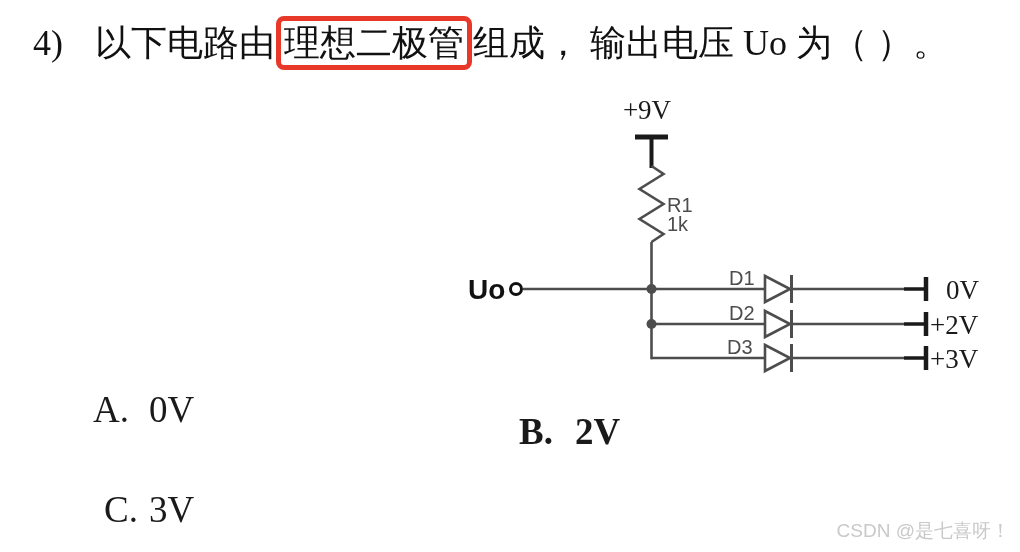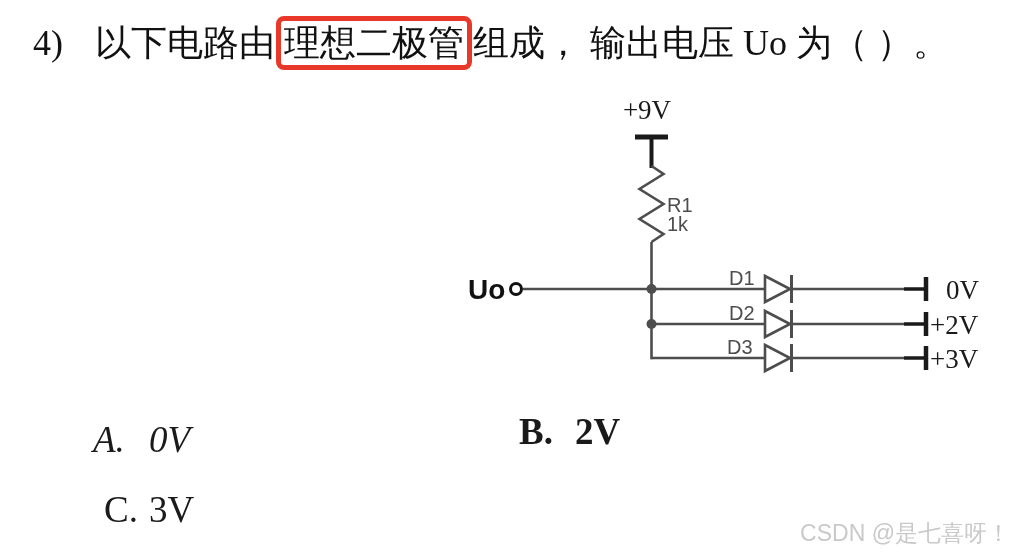--- a/index.html
+++ b/index.html
@@ -61,21 +61,21 @@
   }
   .option .opt-label {
     display: inline-block;
     width: 56px;
   }
   .watermark {
     position: absolute;
     right: 10px;
     top: 518px;
     font-family: "Liberation Sans", "DejaVu Sans", sans-serif;
-    font-size: 23px;
+    font-size: 19px;
     color: #c9c9c9;
     white-space: nowrap;
   }
 </style>
 </head>
 <body>
 
 <div class="page">
 
   <div class="question-title">
@@ -121,21 +121,21 @@
     <line x1="651.5" y1="358" x2="765" y2="358" stroke="#4d4d4d" stroke-width="2.6"></line>
     <text class="ctext-sans" x="727" y="354">D3</text>
     <polygon points="765,345 765,371 790,358" fill="#ffffff" stroke="#4d4d4d" stroke-width="2.6"></polygon>
     <line x1="791.5" y1="344" x2="791.5" y2="372" stroke="#4d4d4d" stroke-width="3"></line>
     <line x1="793" y1="358" x2="904" y2="358" stroke="#4d4d4d" stroke-width="2.6"></line>
     <line x1="904" y1="358" x2="926" y2="358" stroke="#1a1a1a" stroke-width="3.5"></line>
     <line x1="926" y1="346" x2="926" y2="370" stroke="#1a1a1a" stroke-width="4.5"></line>
     <text class="ctext-serif" x="930" y="368">+3V</text>
   </svg>
 
-  <div class="option" style="left:93px; top:421px;font-style:italic;">
+  <div class="option" style="left:93px; top:391px;">
     <span class="opt-label">A.</span><span>0V</span>
   </div>
   <div class="option" style="left:519px; top:413px;font-weight:bold;">
     <span class="opt-label">B.</span><span>2V</span>
   </div>
   <div class="option" style="left:93px; top:491px;text-align:center;">
     <span class="opt-label">C.</span><span>3V</span>
   </div>
 
   <div class="watermark">CSDN @是七喜呀！</div>

